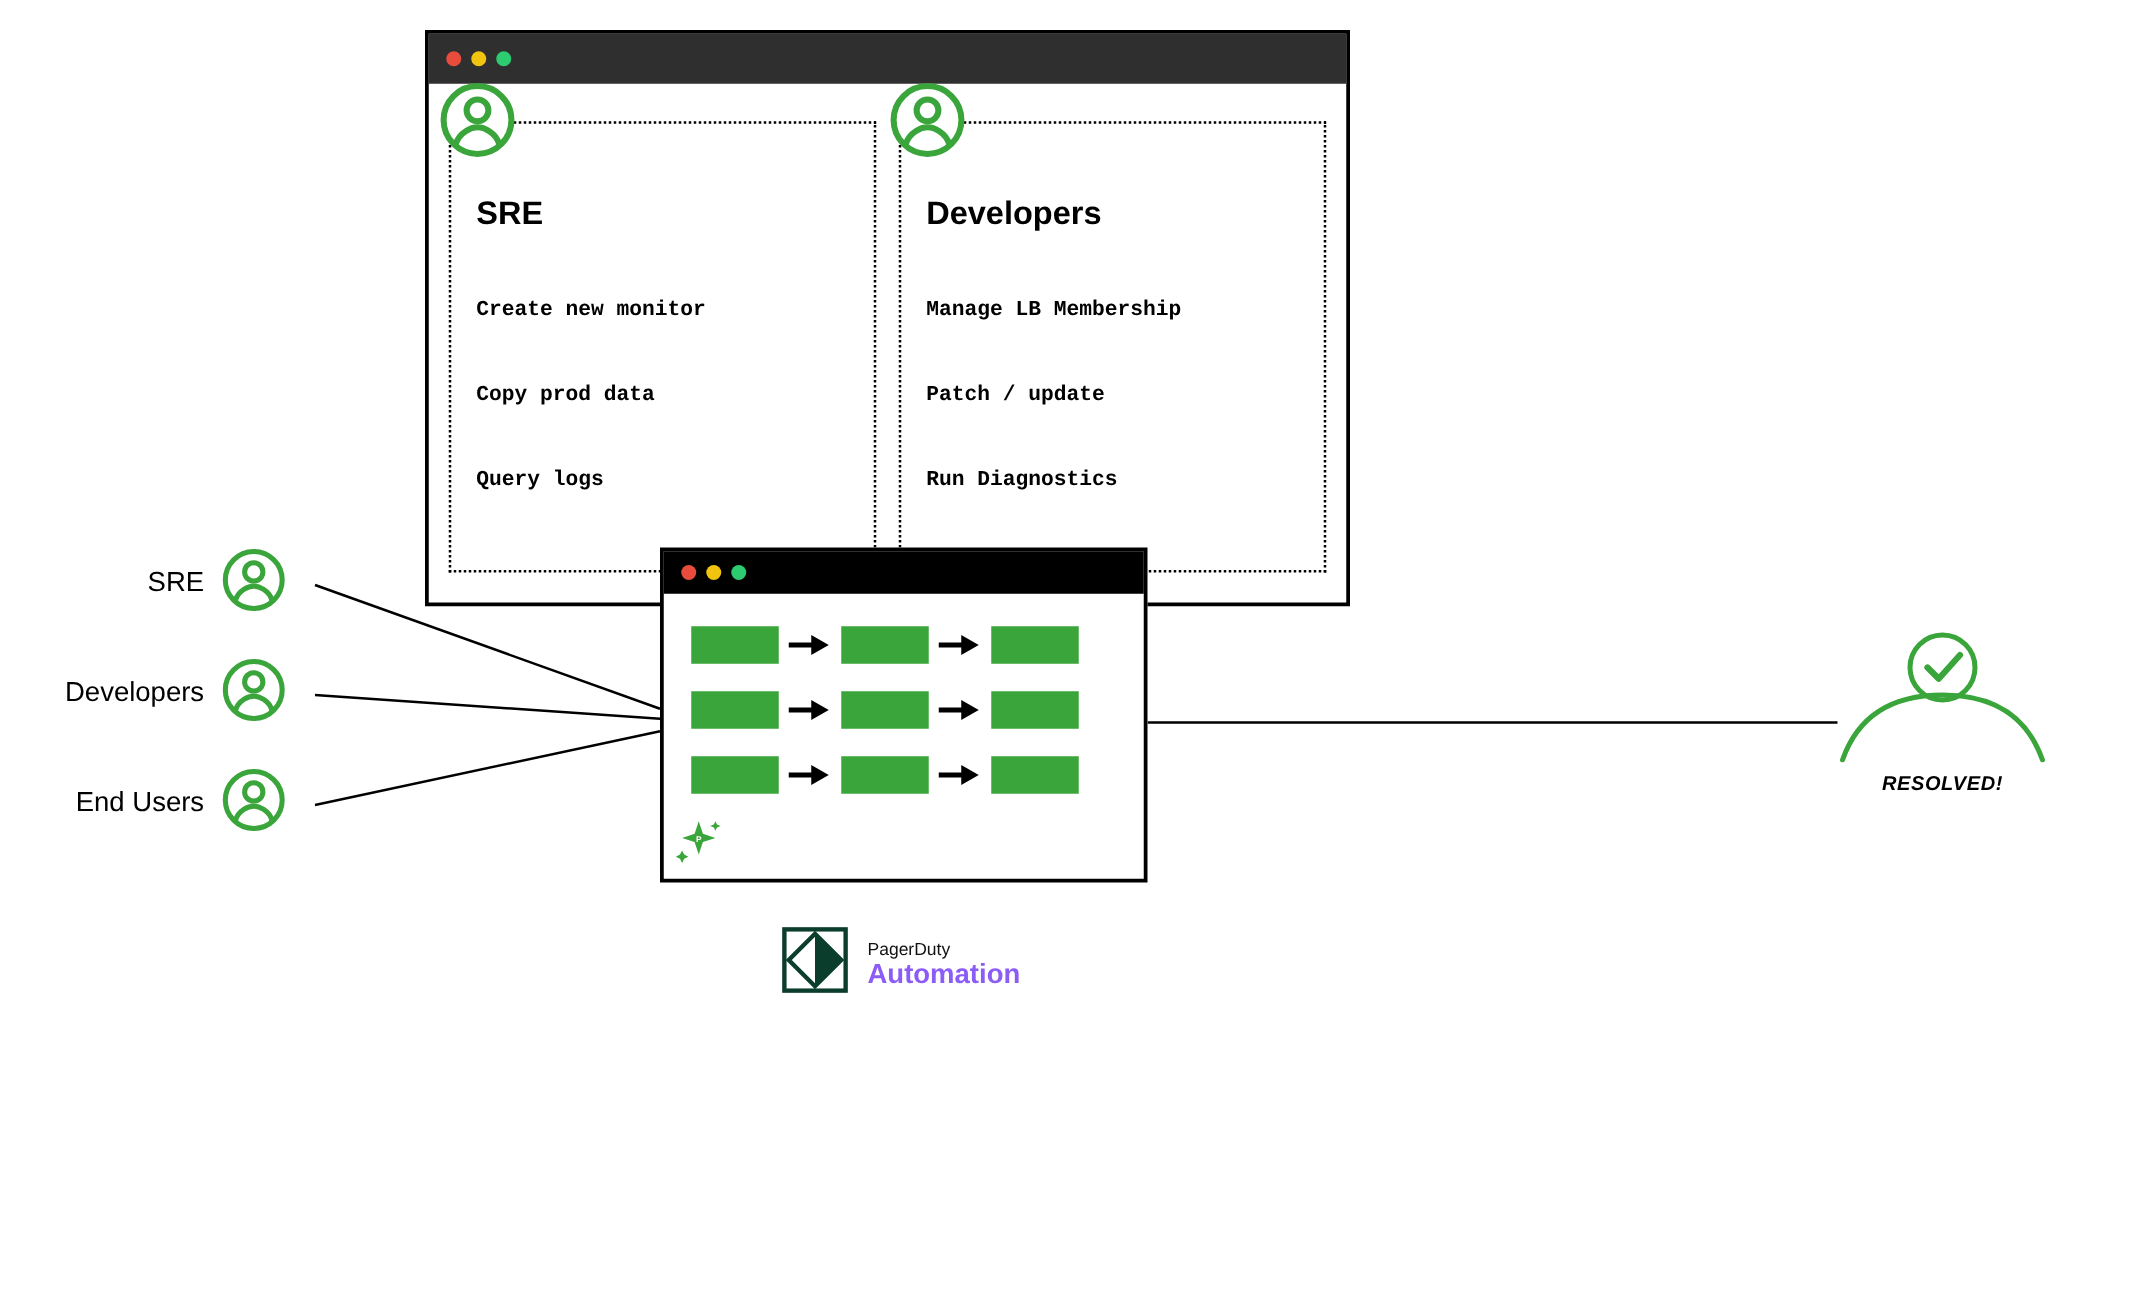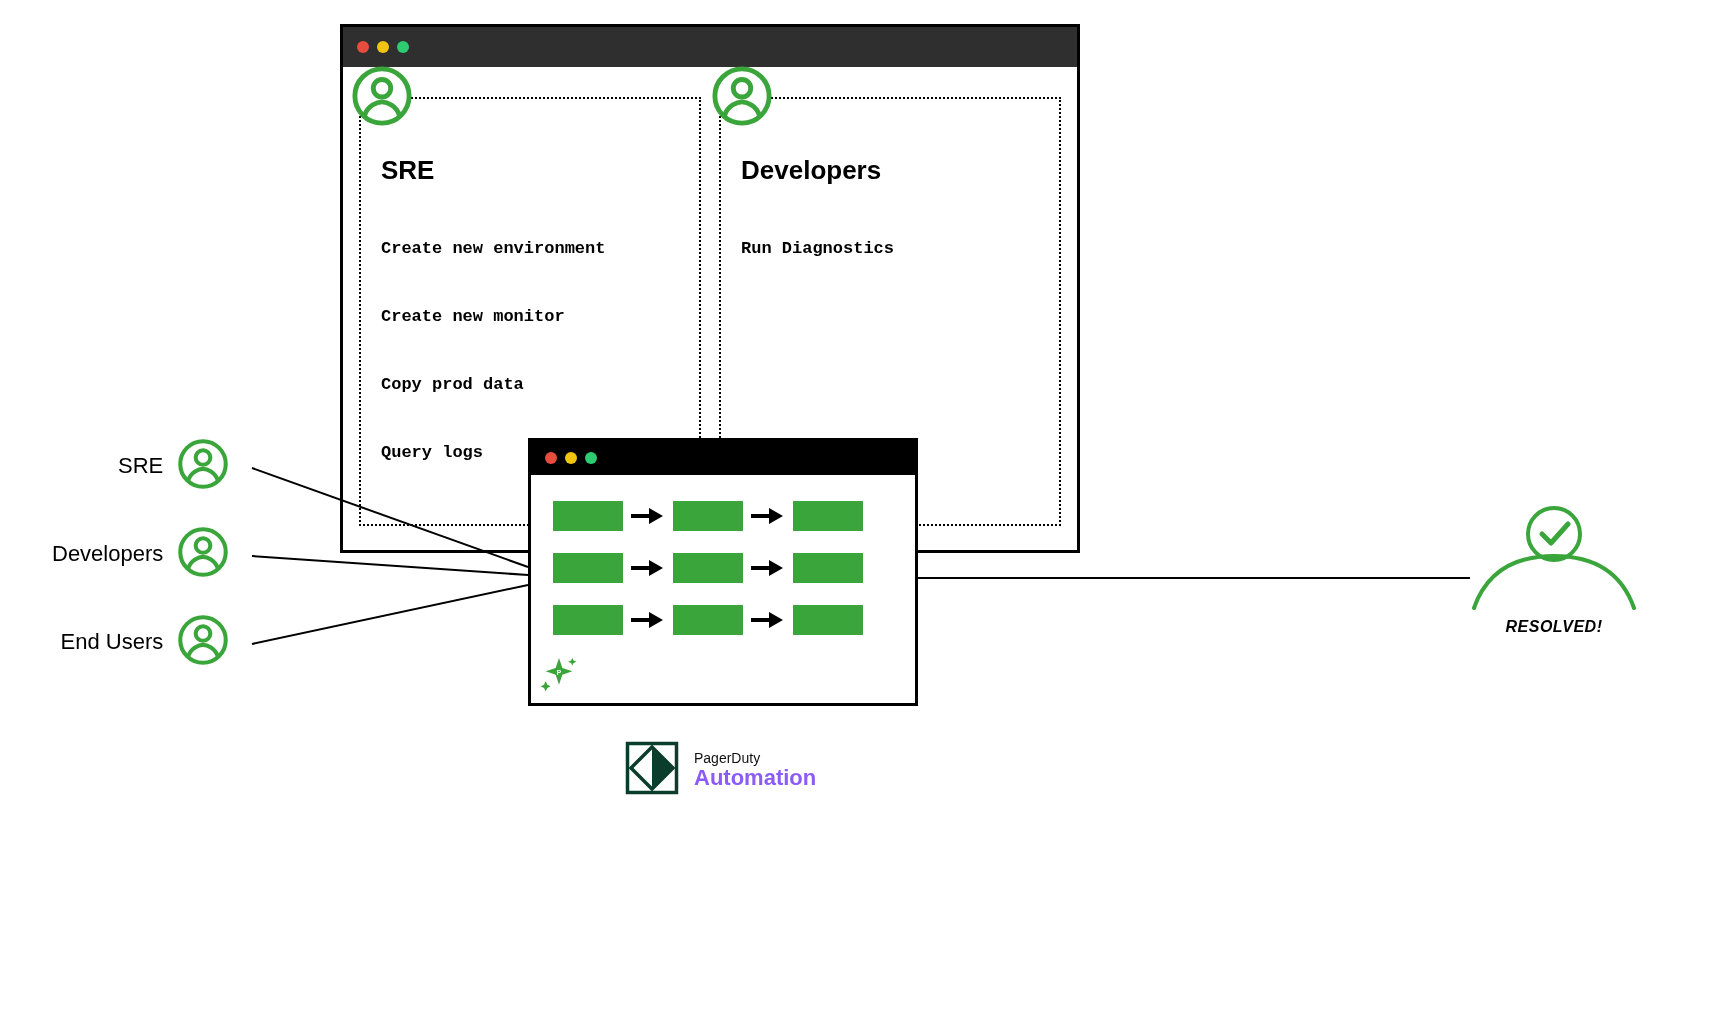--- a/index.html
+++ b/index.html
@@ -234,37 +234,38 @@
       <div class="role-box">
         <span class="role-icon">
           <svg width="62" height="62" viewBox="0 0 64 64">
             <circle cx="32" cy="32" r="28" fill="#fff" stroke="#3aa53a" stroke-width="5"></circle>
             <circle cx="32" cy="24" r="9" fill="none" stroke="#3aa53a" stroke-width="5"></circle>
             <path d="M14 52c3-10 13-14 18-14s15 4 18 14" fill="none" stroke="#3aa53a" stroke-width="5" stroke-linecap="round"></path>
           </svg>
         </span>
         <div class="role-title">SRE</div>
         <div class="role-list">
-          <div>Create new environment</div>
           <div>Create new monitor</div>
           <div>Copy prod data</div>
           <div>Query logs</div>
         </div>
       </div>
 
       <div class="role-box">
         <span class="role-icon">
           <svg width="62" height="62" viewBox="0 0 64 64">
             <circle cx="32" cy="32" r="28" fill="#fff" stroke="#3aa53a" stroke-width="5"></circle>
             <circle cx="32" cy="24" r="9" fill="none" stroke="#3aa53a" stroke-width="5"></circle>
             <path d="M14 52c3-10 13-14 18-14s15 4 18 14" fill="none" stroke="#3aa53a" stroke-width="5" stroke-linecap="round"></path>
           </svg>
         </span>
         <div class="role-title">Developers</div>
         <div class="role-list">
+          <div>Manage LB Membership</div>
+          <div>Patch / update</div>
           <div>Run Diagnostics</div>
         </div>
       </div>
 
     </div>
   </div>
 
   <div class="auto-window">
     <div class="titlebar-black">
       <span class="dot red"></span>

